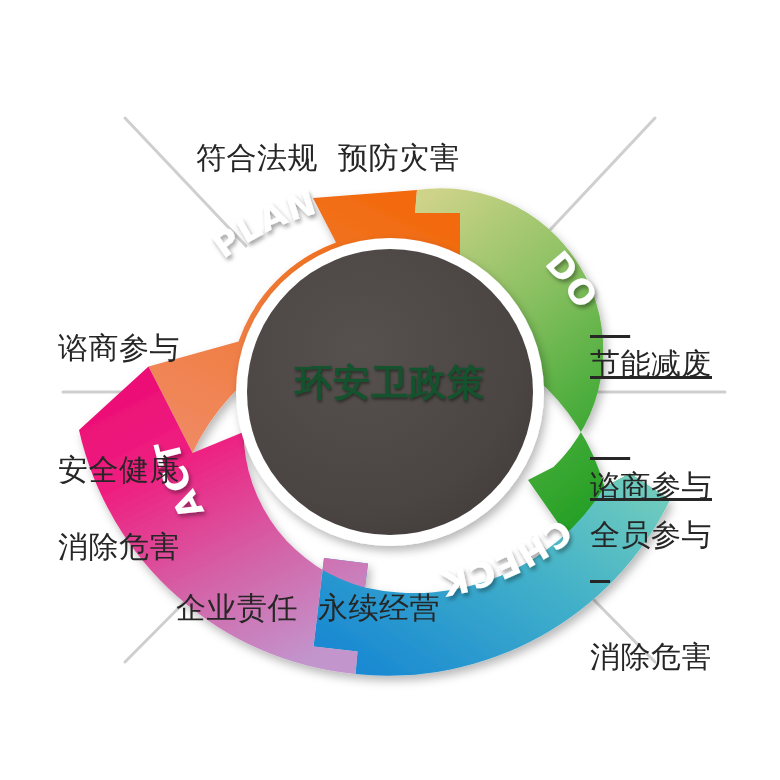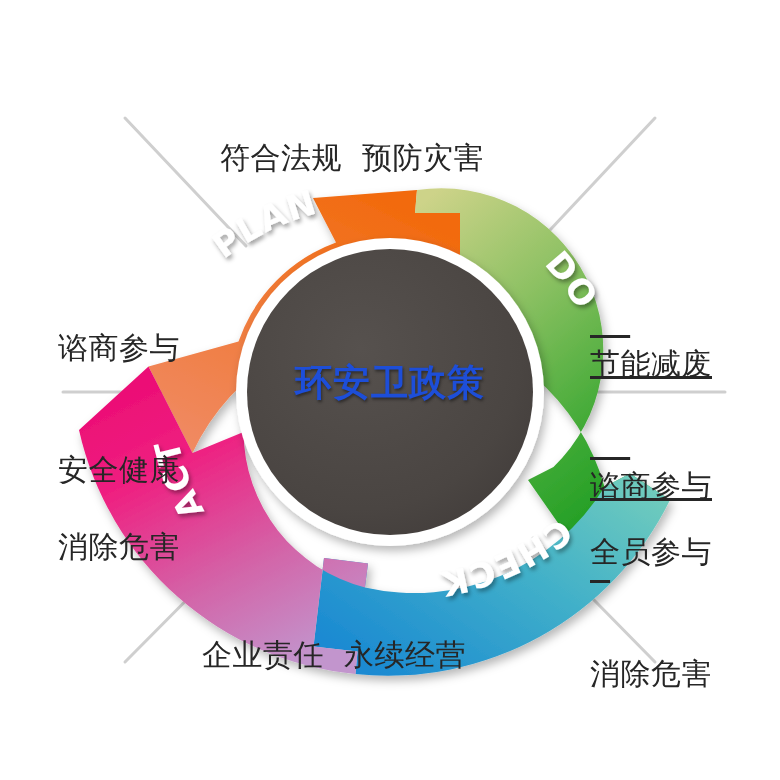--- a/index.html
+++ b/index.html
@@ -30,35 +30,35 @@
   .outer-label {
     position: absolute;
     color: #262626;
     font-size: 30px;
     line-height: 1.36;
     font-weight: 400;
     white-space: pre;
     letter-spacing: 0.5px;
     font-family: "DejaVu Sans", "Liberation Sans", sans-serif;
   }
-  .lbl-top    { left: 0;   top: 138px; width: 656px; text-align: center; padding-left: 24px; }
-  .lbl-bottom { left: 0;   top: 635px; width: 616px; text-align: center; margin-left: 26px; }
+  .lbl-top    { left: 0;   top: 138px; width: 656px; text-align: center; }
+  .lbl-bottom { left: 0;   top: 588px; width: 616px; text-align: center; }
   .lbl-tl     { left: 58px;  top: 246px; text-align: left; }
   .lbl-bl     { left: 58px;  top: 445px; text-align: right; }
   .lbl-tr     { left: 590px; top: 262px; text-align: left; text-decoration: underline; }
-  .lbl-br     { left: 590px; top: 450px; text-align: right; }
+  .lbl-br     { left: 590px; top: 433px; text-align: right; }
   .outer-label .ln { display: block; }
 
   .center-text {
     position: absolute;
     left: 265px;
     top: 358px;
     width: 250px;
     text-align: center;
-    color: #1d4ed8;
+    color: #14532d;
     font-size: 37px;
     font-weight: 700;
     letter-spacing: 1px;
     font-family: "DejaVu Serif", "Liberation Serif", serif;
     text-shadow: 1px 2px 3px rgba(0,0,0,0.45);
     pointer-events: none;
   }
   .seg-word {
     font-family: "DejaVu Sans", "Liberation Sans", sans-serif;
     font-weight: 700;

